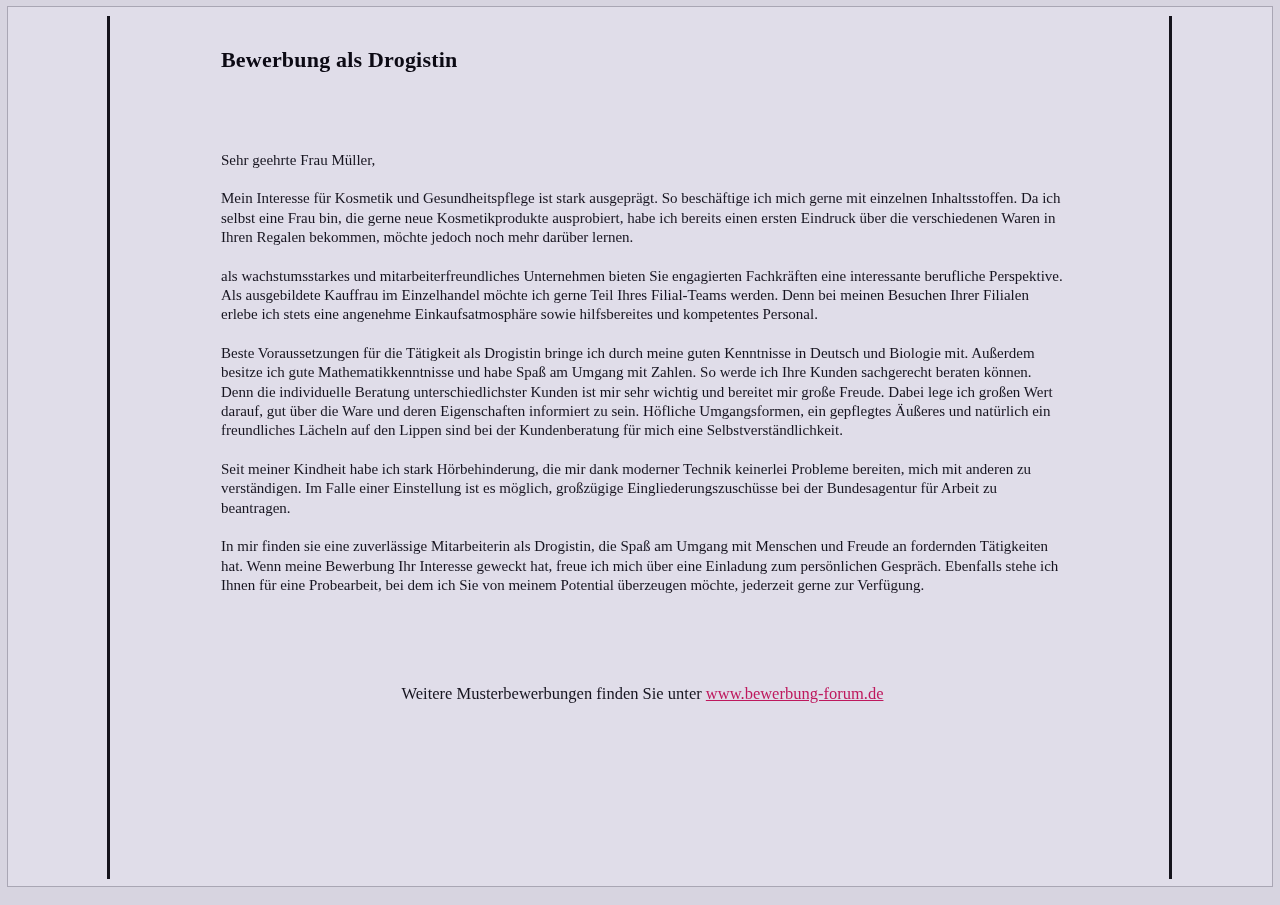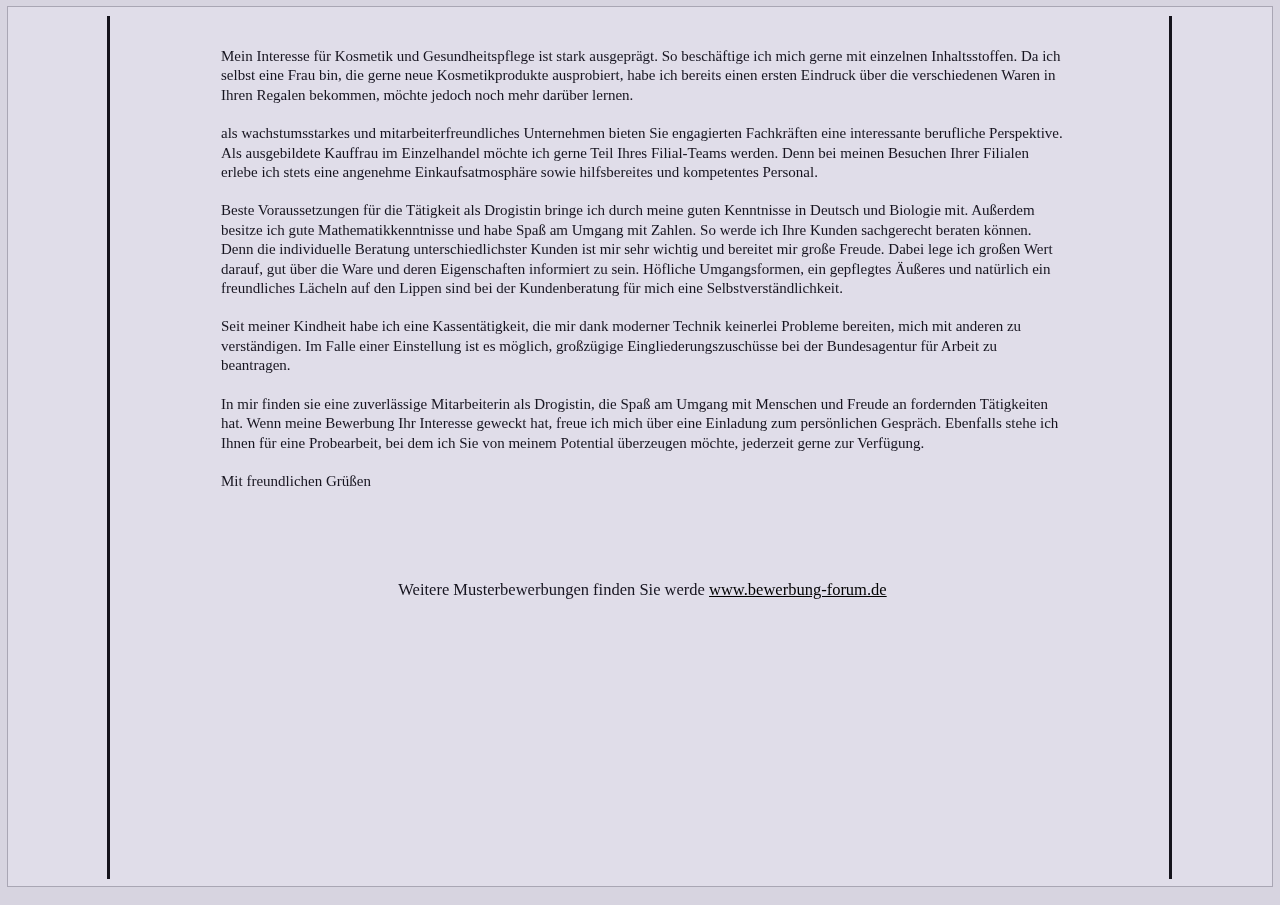--- a/index.html
+++ b/index.html
@@ -60,47 +60,48 @@
   }
 
   .footer-line {
     margin-top: 89px;
     text-align: center;
     font-size: 16.5px;
     color: #16141f;
   }
 
   .footer-line a {
-    color: #000000;
+    color: #be185d;
     cursor: pointer;
   }
 </style>
 </head>
 <body>
 
 <div class="sheet">
 
   <div class="vline vline-left"></div>
   <div class="vline vline-right"></div>
 
   <div class="content">
 
+    <h1 class="doc-title">Bewerbung als Drogistin</h1>
 
+    <p>Sehr geehrte Frau Müller,</p>
 
     <p>Mein Interesse für Kosmetik und Gesundheitspflege ist stark ausgeprägt. So beschäftige ich mich gerne mit einzelnen Inhaltsstoffen. Da ich selbst eine Frau bin, die gerne neue Kosmetikprodukte ausprobiert, habe ich bereits einen ersten Eindruck über die verschiedenen Waren in Ihren Regalen bekommen, möchte jedoch noch mehr darüber lernen.</p>
 
     <p>als wachstumsstarkes und mitarbeiterfreundliches Unternehmen bieten Sie engagierten Fachkräften eine interessante berufliche Perspektive. Als ausgebildete Kauffrau im Einzelhandel möchte ich gerne Teil Ihres Filial-Teams werden. Denn bei meinen Besuchen Ihrer Filialen erlebe ich stets eine angenehme Einkaufsatmosphäre sowie hilfsbereites und kompetentes Personal.</p>
 
     <p>Beste Voraussetzungen für die Tätigkeit als Drogistin bringe ich durch meine guten Kenntnisse in Deutsch und Biologie mit. Außerdem besitze ich gute Mathematikkenntnisse und habe Spaß am Umgang mit Zahlen. So werde ich Ihre Kunden sachgerecht beraten können. Denn die individuelle Beratung unterschiedlichster Kunden ist mir sehr wichtig und bereitet mir große Freude. Dabei lege ich großen Wert darauf, gut über die Ware und deren Eigenschaften informiert zu sein. Höfliche Umgangsformen, ein gepflegtes Äußeres und natürlich ein freundliches Lächeln auf den Lippen sind bei der Kundenberatung für mich eine Selbstverständlichkeit.</p>
 
 
-    <p>Seit meiner Kindheit habe ich eine Kassentätigkeit, die mir dank moderner Technik keinerlei Probleme bereiten, mich mit anderen zu verständigen. Im Falle einer Einstellung ist es möglich, großzügige Eingliederungszuschüsse bei der Bundesagentur für Arbeit zu beantragen.</p>
+    <p>Seit meiner Kindheit habe ich stark Hörbehinderung, die mir dank moderner Technik keinerlei Probleme bereiten, mich mit anderen zu verständigen. Im Falle einer Einstellung ist es möglich, großzügige Eingliederungszuschüsse bei der Bundesagentur für Arbeit zu beantragen.</p>
 
     <p>In mir finden sie eine zuverlässige Mitarbeiterin als Drogistin, die Spaß am Umgang mit Menschen und Freude an fordernden Tätigkeiten hat. Wenn meine Bewerbung Ihr Interesse geweckt hat, freue ich mich über eine Einladung zum persönlichen Gespräch. Ebenfalls stehe ich Ihnen für eine Probearbeit, bei dem ich Sie von meinem Potential überzeugen möchte, jederzeit gerne zur Verfügung.</p>
 
-    <p class="closing">Mit freundlichen Grüßen</p>
 
     <div class="footer-line">
-      <span>Weitere Musterbewerbungen finden Sie werde </span><a href="#">www.bewerbung-forum.de</a>
+      <span>Weitere Musterbewerbungen finden Sie unter </span><a href="#">www.bewerbung-forum.de</a>
     </div>
 
   </div>
 </div>
 
 </body></html>

